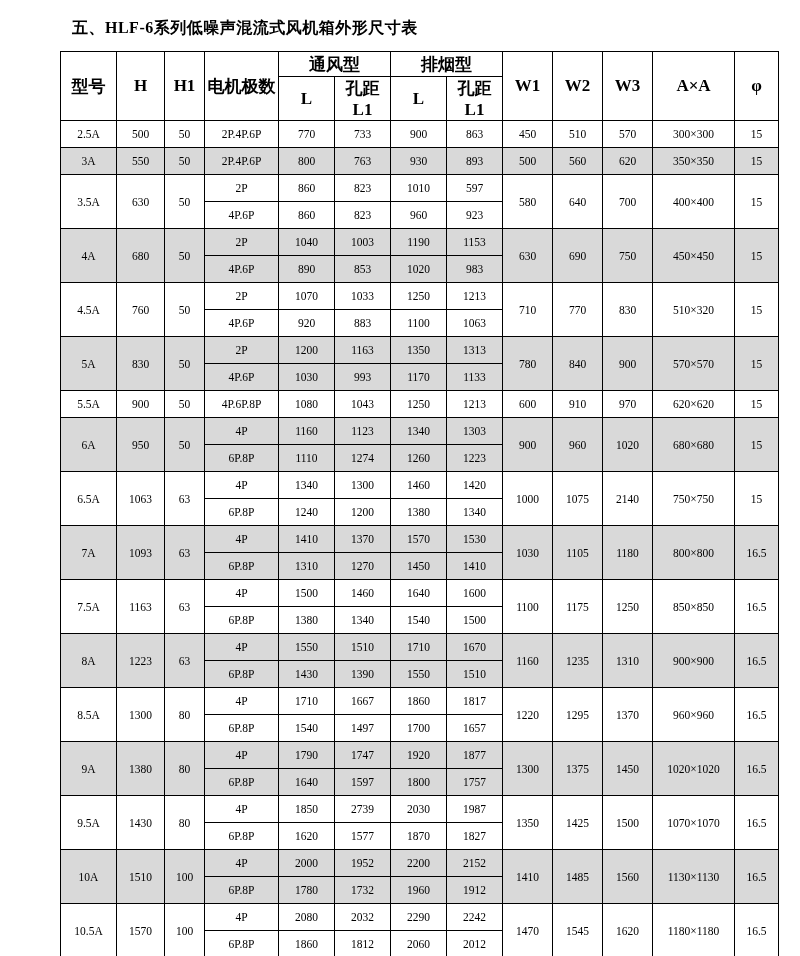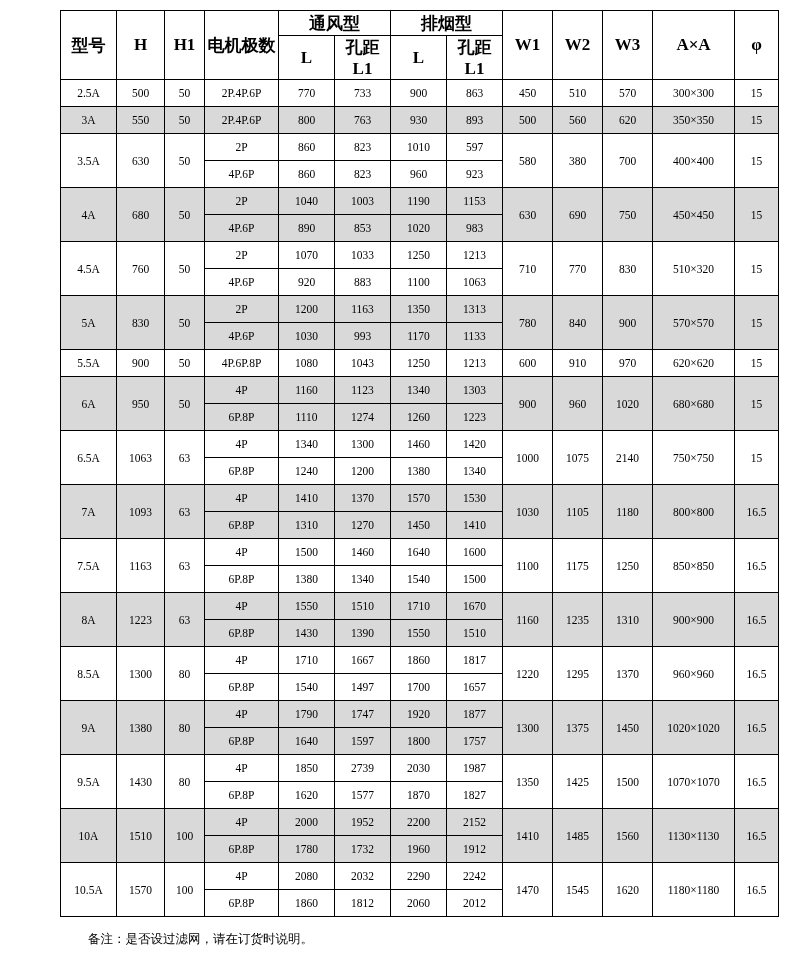--- a/index.html
+++ b/index.html
@@ -79,20 +79,21 @@
   col.c-w2 { width: 50px; }
   col.c-w3 { width: 50px; }
   col.c-axa { width: 82px; }
   col.c-phi { width: 44px; }
 </style>
 </head>
 <body>
 
 <div class="page">
 
+  <div class="doc-title">五、HLF-6系列低噪声混流式风机箱外形尺寸表</div>
 
   <table class="spec">
     <colgroup>
       <col class="c-model">
         <col class="c-h">
         <col class="c-h1">
         <col class="c-pole">
       <col class="c-vl">
         <col class="c-vh">
         <col class="c-el">
@@ -158,21 +159,21 @@
         <tr class="plain">
           <td class="model" rowspan="2">3.5A</td>
           <td class="h" rowspan="2">630</td>
           <td class="h1" rowspan="2">50</td>
           <td class="pole">2P</td>
           <td class="vl">860</td>
           <td class="vh">823</td>
           <td class="el">1010</td>
           <td class="eh">597</td>
           <td class="w1" rowspan="2">580</td>
-          <td class="w2" rowspan="2">380</td>
+          <td class="w2" rowspan="2">640</td>
           <td class="w3" rowspan="2">700</td>
           <td class="axa" rowspan="2">400×400</td>
           <td class="phi" rowspan="2">15</td>
         </tr>
         <tr class="plain">
           <td class="pole">4P.6P</td>
           <td class="vl">860</td>
           <td class="vh">823</td>
           <td class="el">960</td>
           <td class="eh">923</td>

